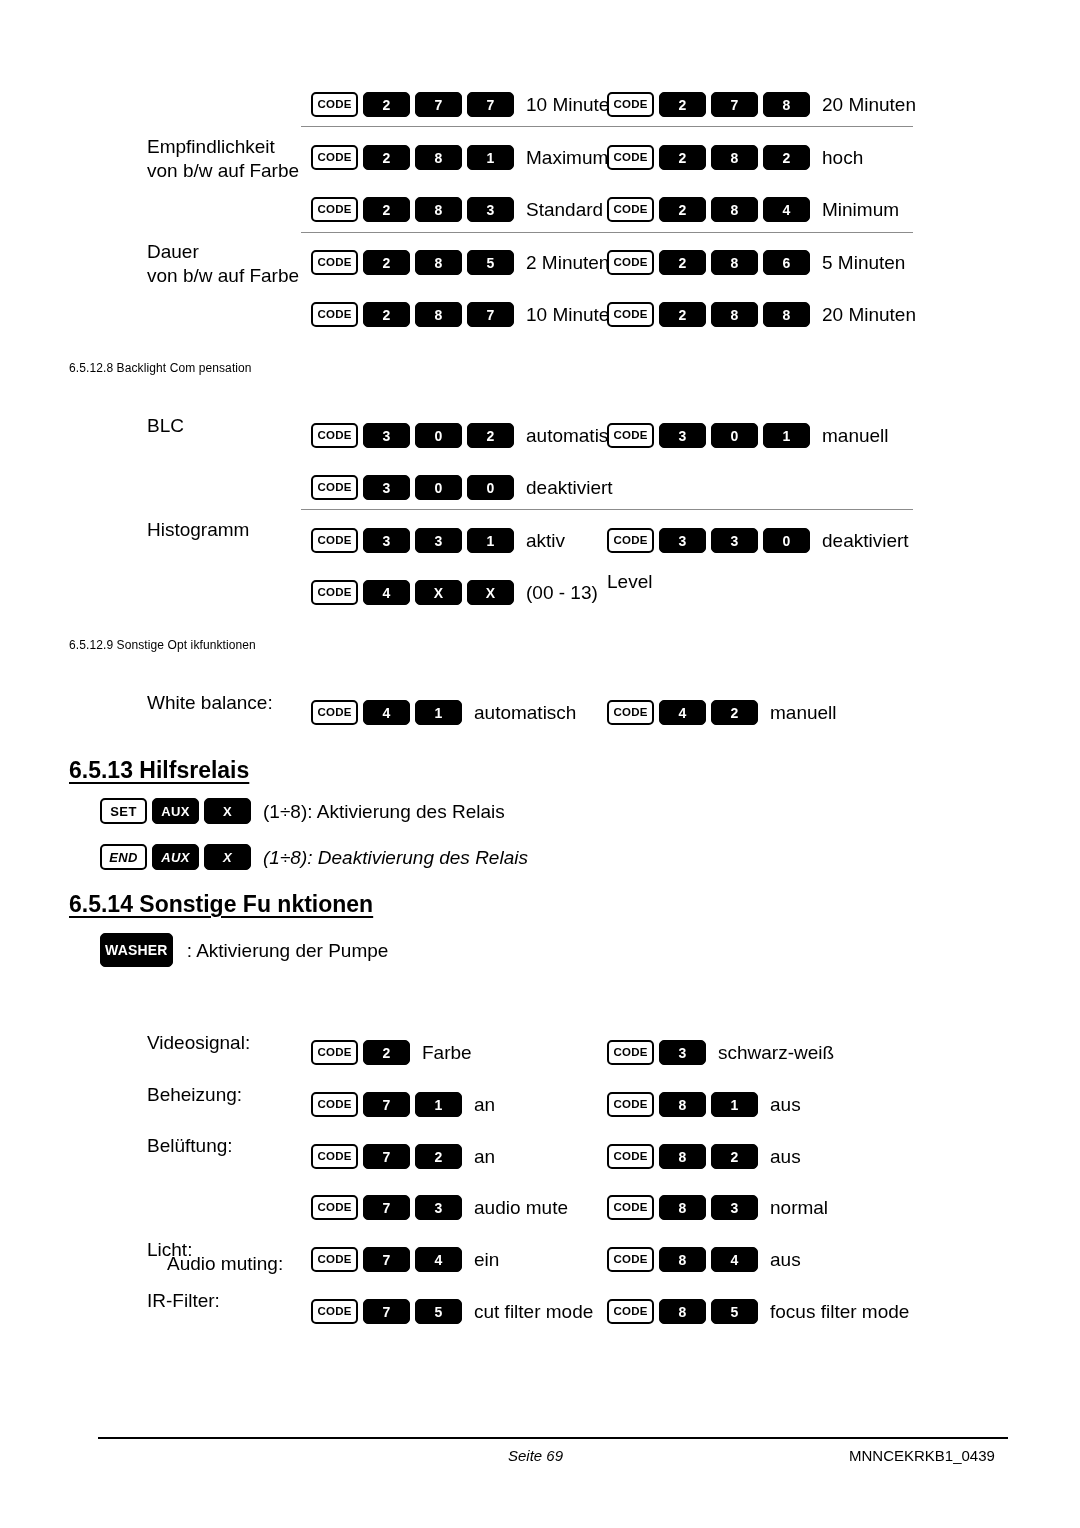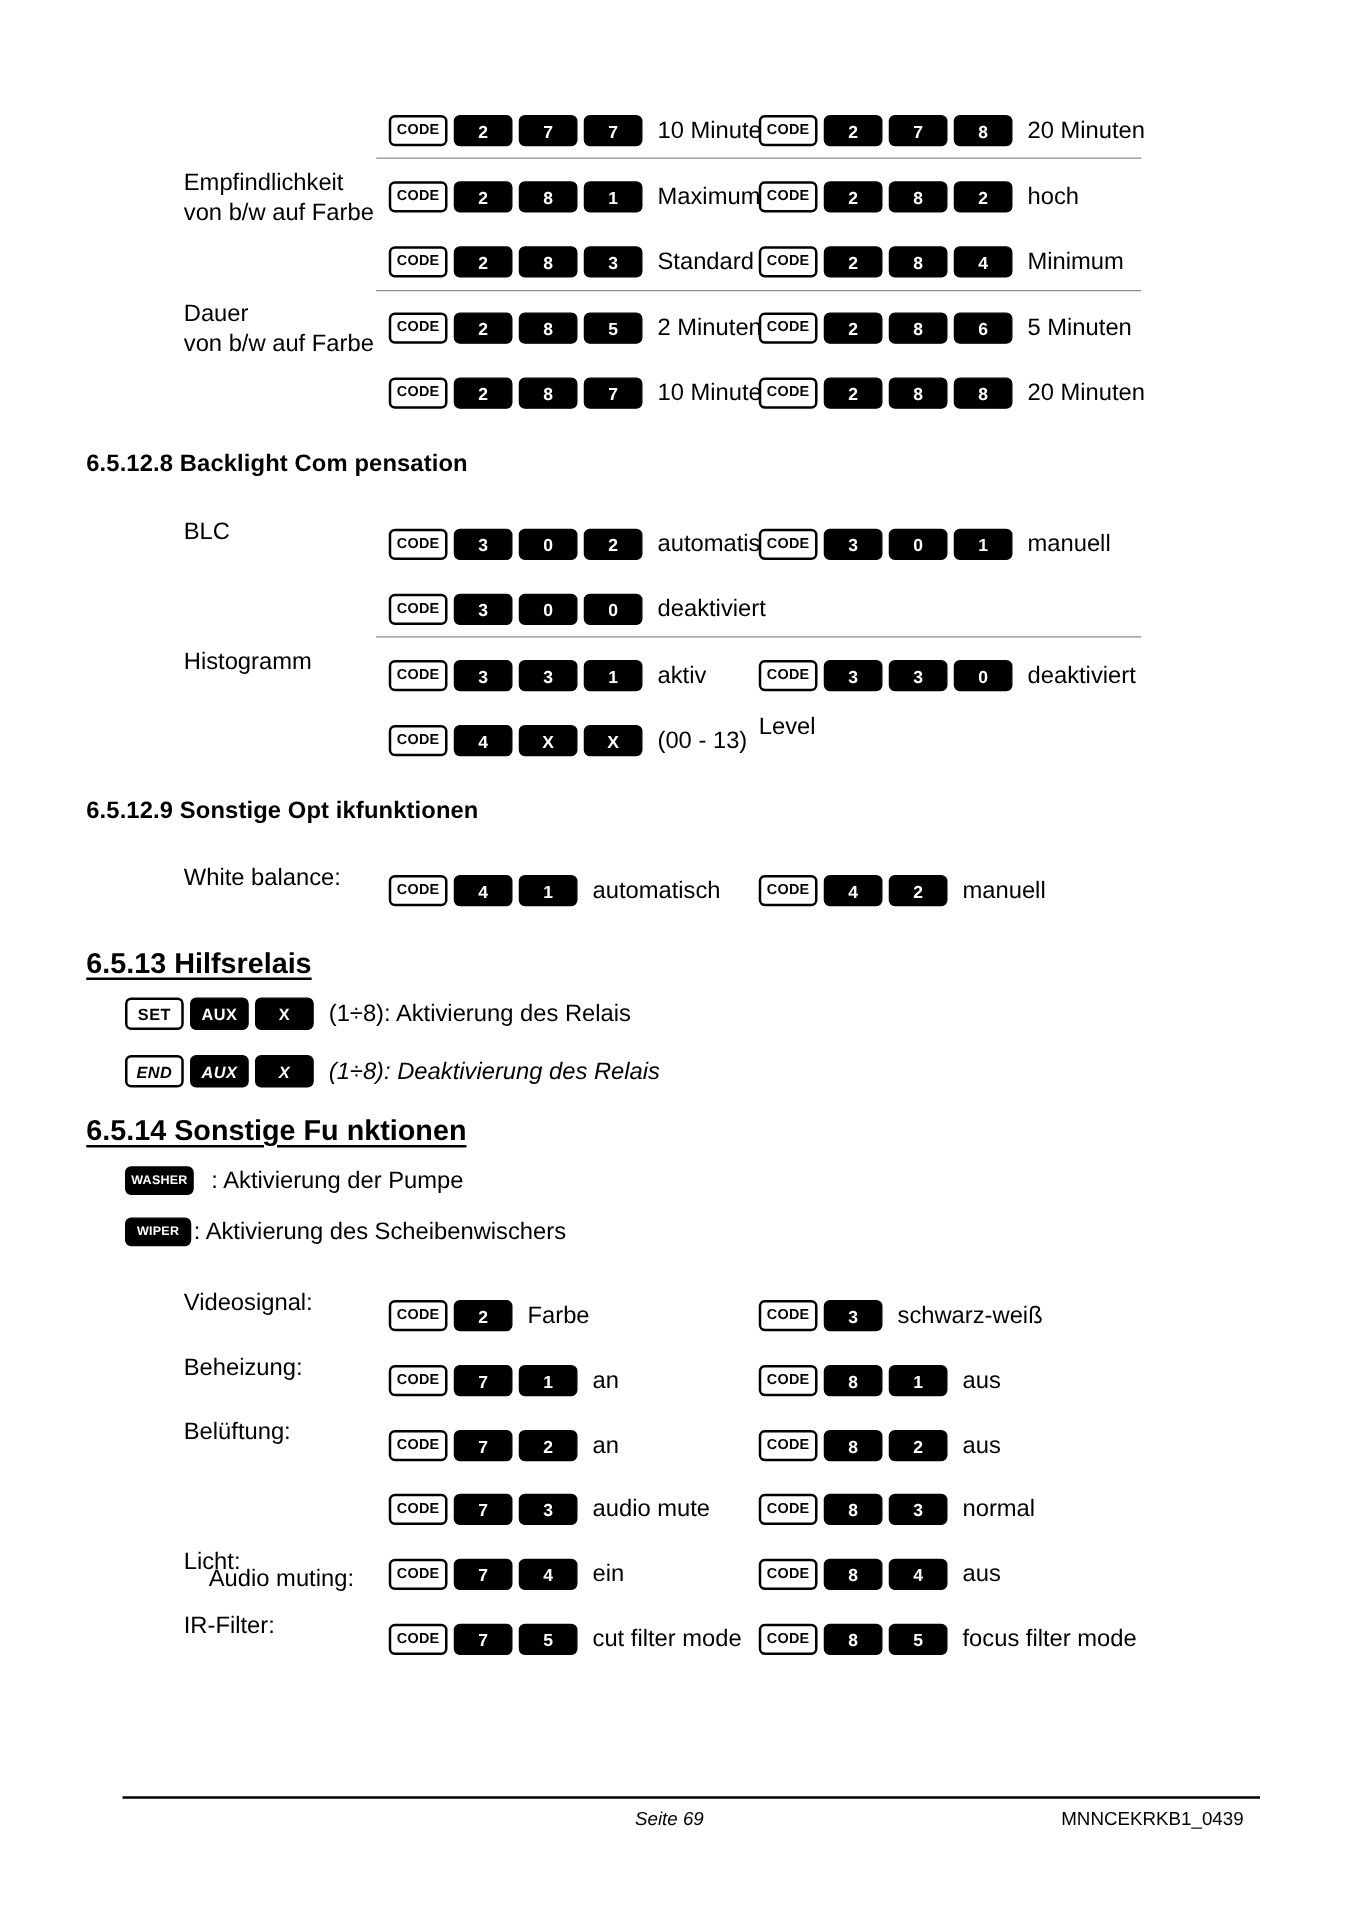--- a/index.html
+++ b/index.html
@@ -62,43 +62,43 @@
     font-size: 14px;
   }
   .key.cmd {
     width: 47px;
     height: 26px;
     font-size: 13px;
     letter-spacing: 0.4px;
   }
   .key.badge {
     min-width: 53px;
-    height: 23px;
-    font-size: 10px;
+    height: 34px;
+    font-size: 14px;
     padding: 0 4px;
     letter-spacing: 0.2px;
   }
 
   .desc {
     font-size: 19px;
     margin-left: 7px;
     white-space: nowrap;
     line-height: 1;
   }
 
   
   .abs { position: absolute; }
   .label {
     font-size: 19px;
     line-height: 24px;
     white-space: pre;
   }
   .h4 {
-    font-size: 19px;
-    font-weight: bold;
+    font-size: 12px;
+    font-weight: normal;
     letter-spacing: 0.1px;
     white-space: pre;
   }
   .h3 {
     font-size: 23px;
     font-weight: bold;
     text-decoration: underline;
     text-underline-offset: 4px;
     white-space: pre;
   }
@@ -293,24 +293,20 @@
     <span class="key solid cmd">X</span>
     <span class="desc">(1÷8): Deaktivierung des Relais</span>
   </div>
 
   <div class="abs h3" style="left:69px; top:891px;">6.5.14 Sonstige Fu nktionen</div>
 
   <div class="abs keyrow" style="left:100px; top:933px; gap:0;">
     <span class="key solid badge">WASHER</span>
     <span class="desc" style="margin-left:14px;">: Aktivierung der Pumpe</span>
   </div>
-  <div class="abs keyrow" style="left:100px; top:974px; gap:0;">
-    <span class="key solid badge">WIPER</span>
-    <span class="desc" style="margin-left:2px;">: Aktivierung des Scheibenwischers</span>
-  </div>
 
   <div class="abs label" style="left:147px; top:1031px;">Videosignal:</div>
   <div class="abs keyrow" style="left:311px; top:1040px;">
     <span class="key outline code">CODE</span>
     <span class="key solid digit">2</span>
     <span class="desc">Farbe</span>
   </div>
   <div class="abs keyrow" style="left:607px; top:1040px;">
     <span class="key outline code">CODE</span>
     <span class="key solid digit">3</span>

